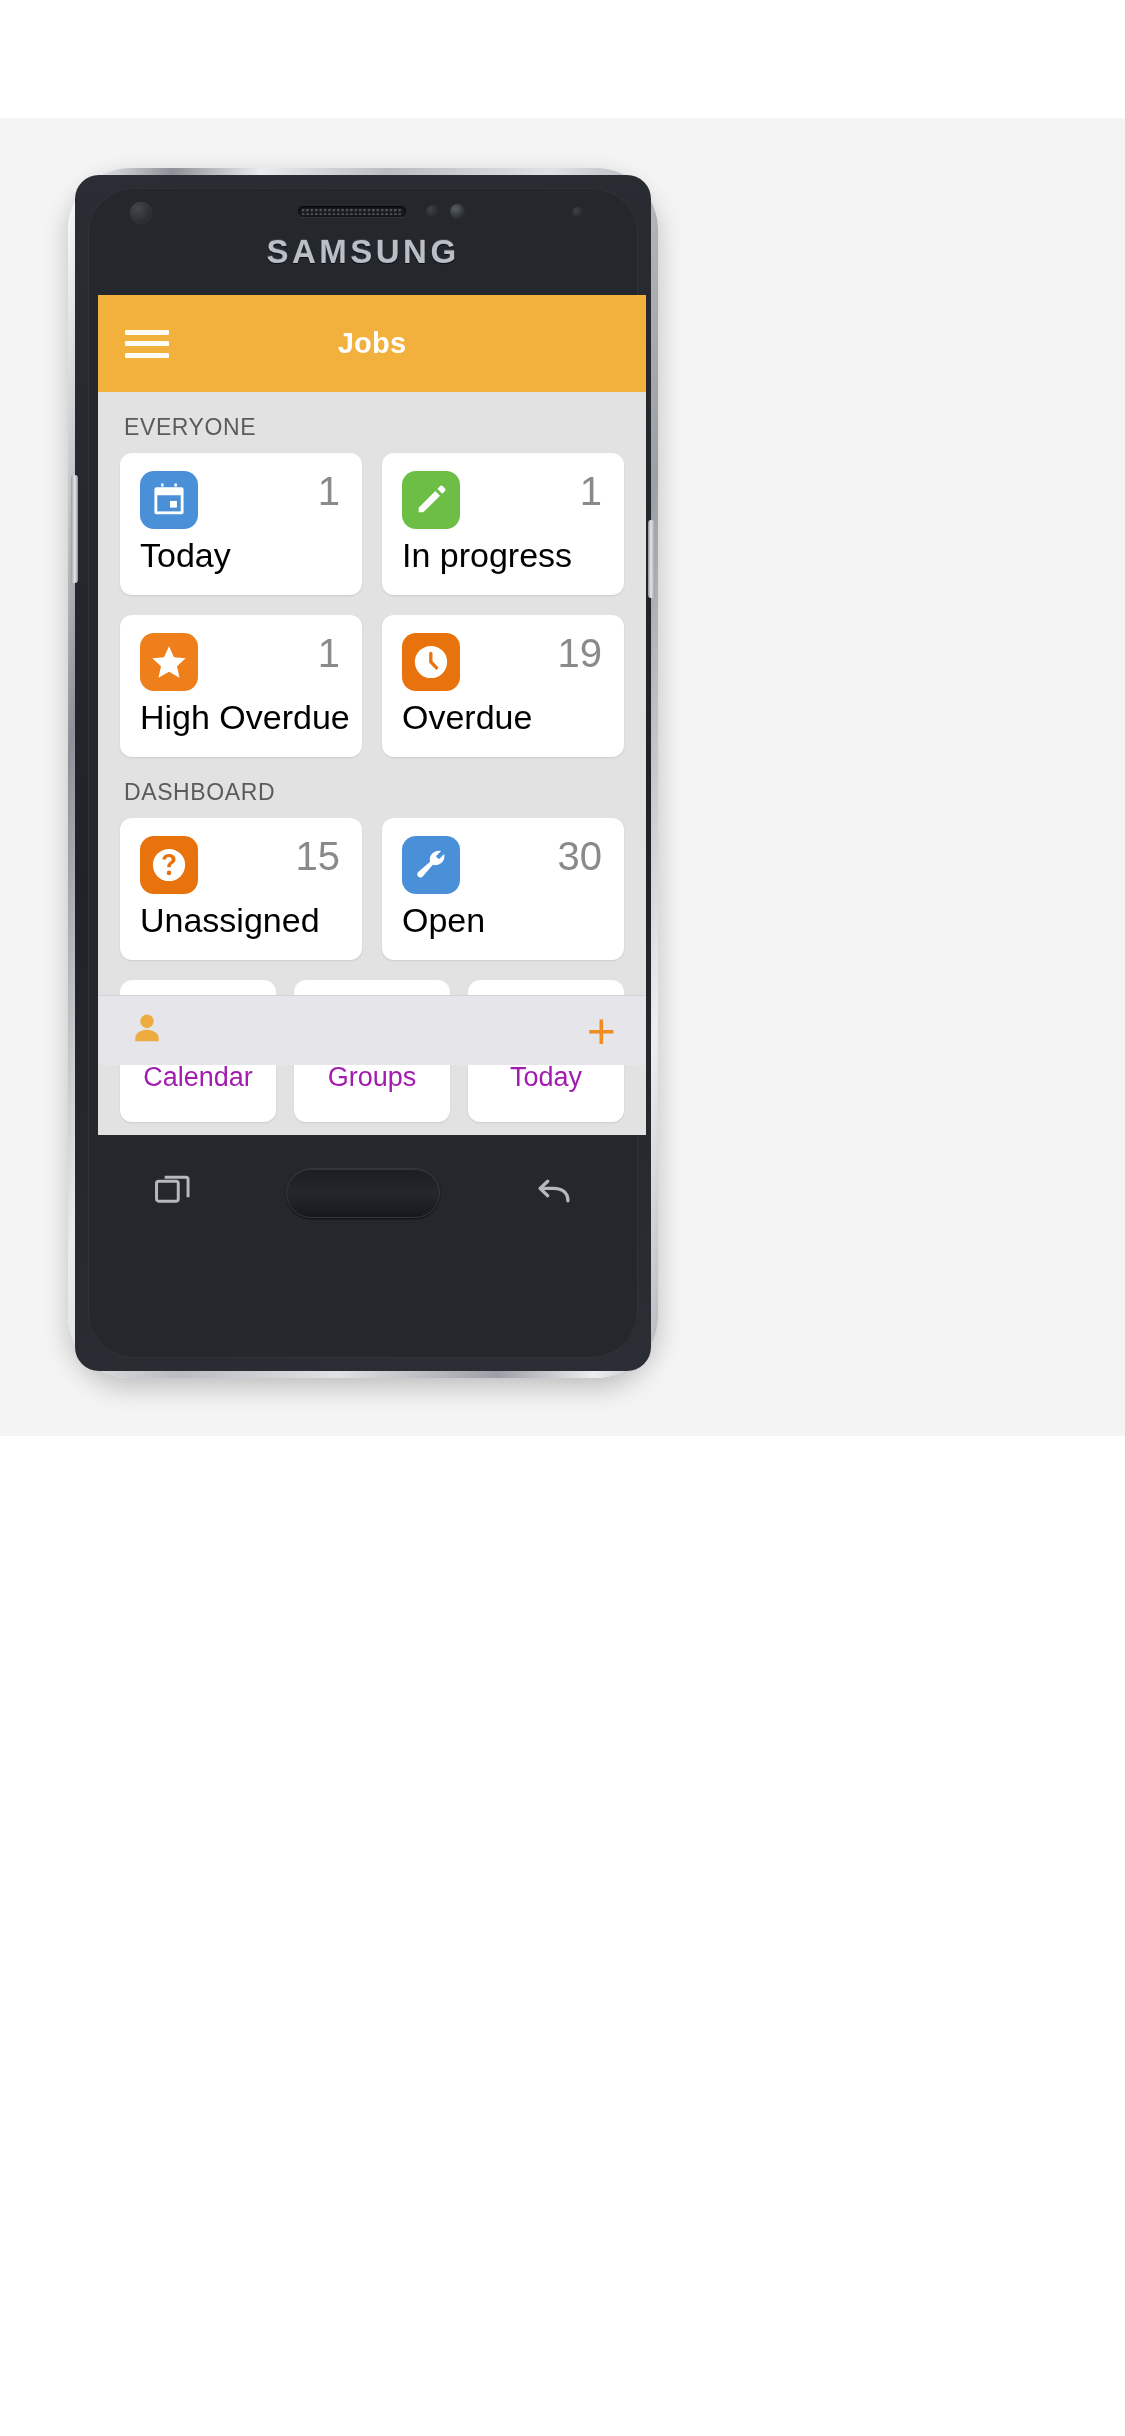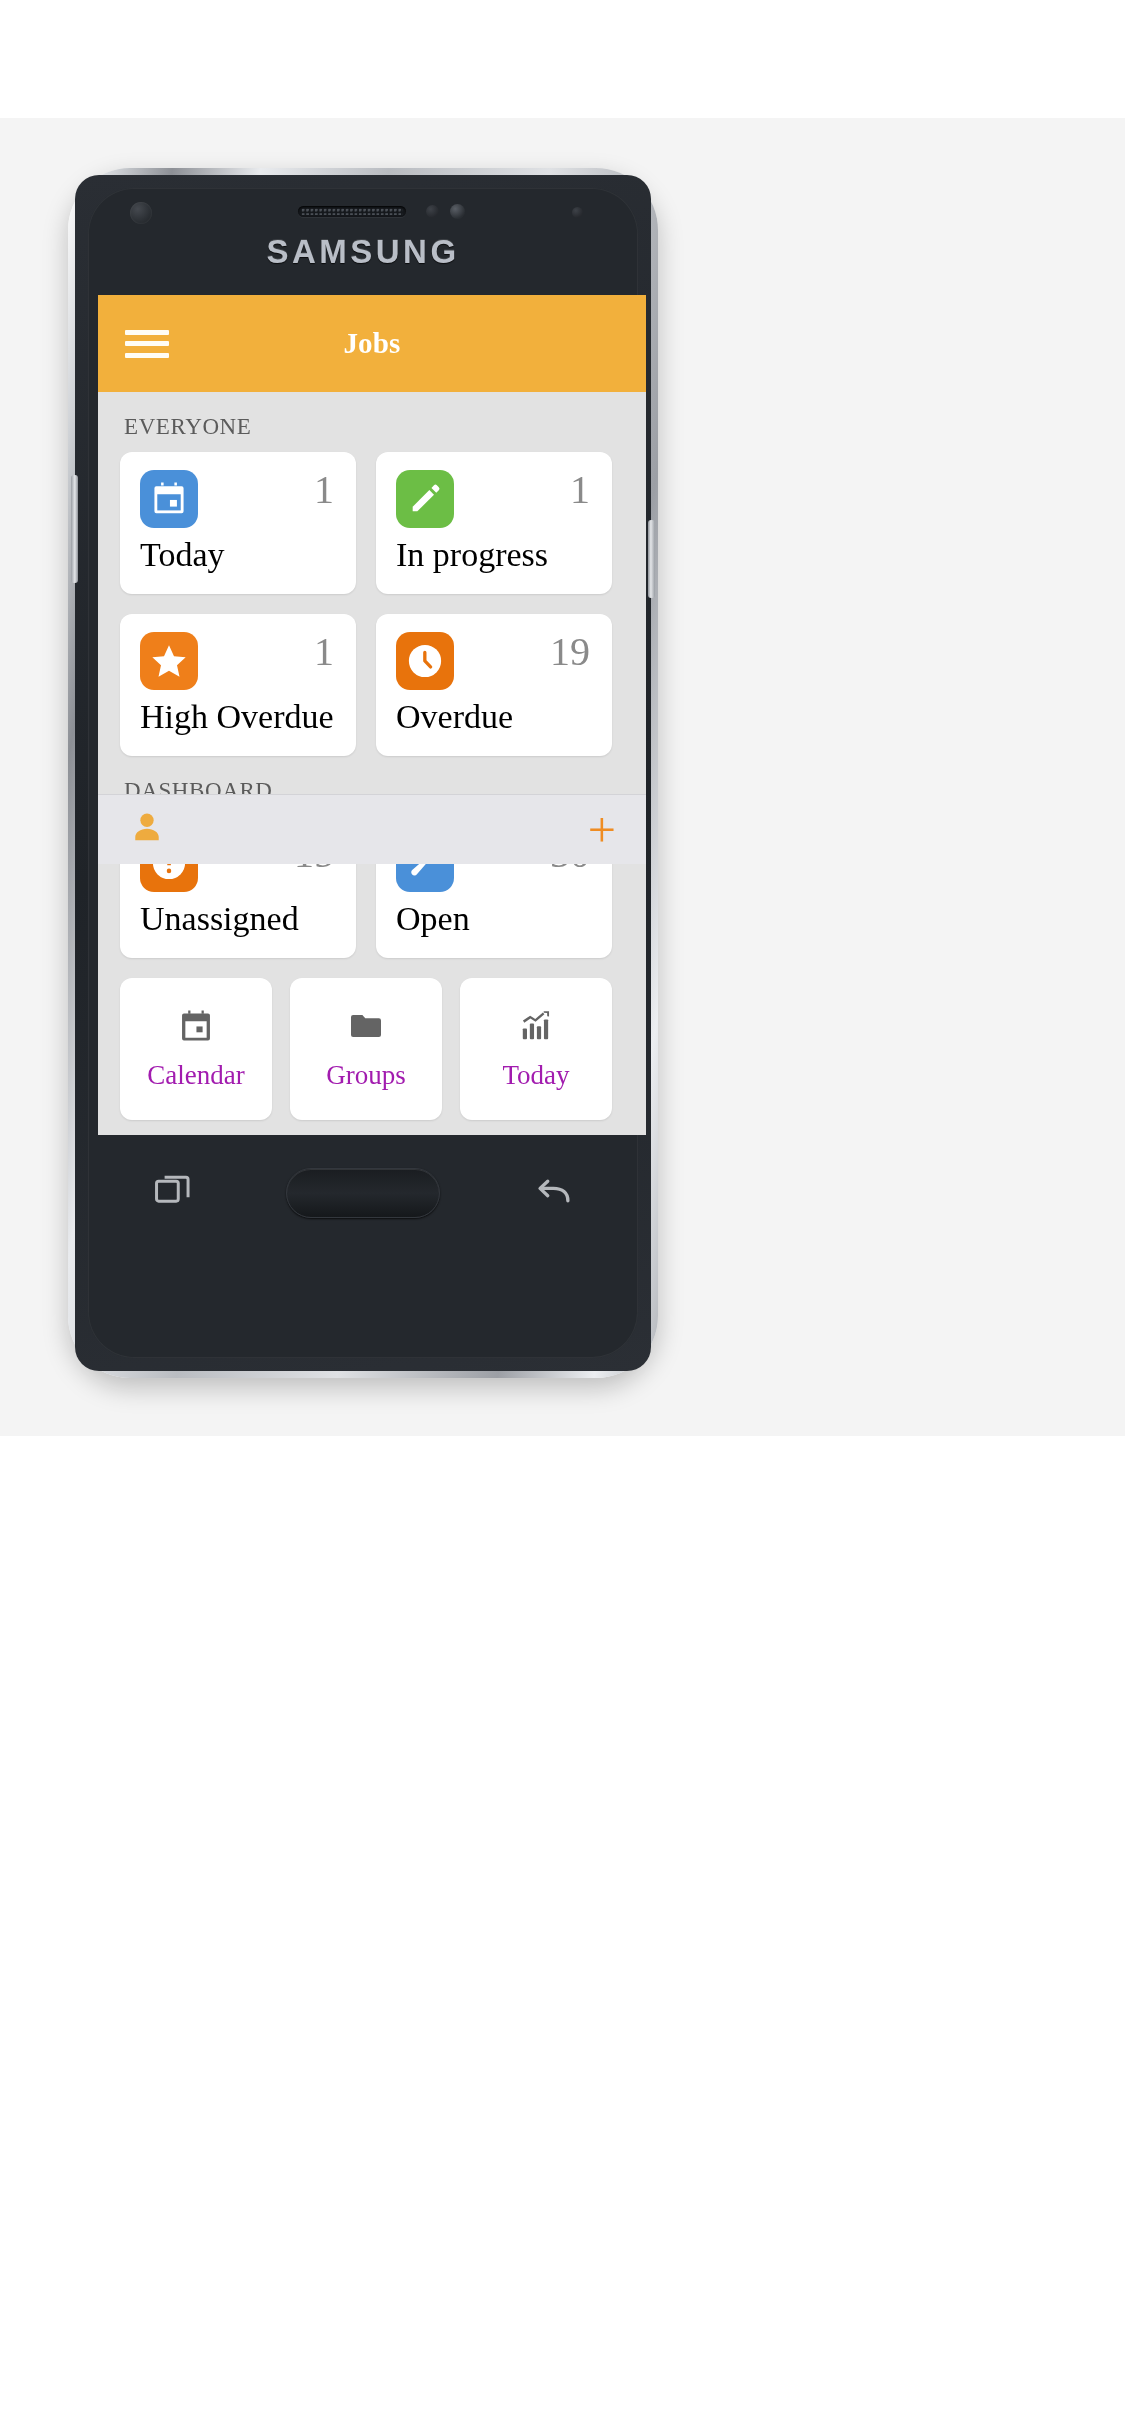--- a/index.html
+++ b/index.html
@@ -149,21 +149,20 @@
 
   
   .screen {
     position: absolute;
     left: 23px;
     top: 120px;
     width: 548px;
     height: 840px;
     background: #e2e2e2;
     overflow: hidden;
-    font-family: Liberation Serif, serif;
   }
 
   
   .appbar {
     position: relative;
     height: 97px;
     background: #f2b03c;
     display: flex;
     align-items: center;
   }
@@ -192,23 +191,23 @@
     text-align: center;
     color: #ffffff;
     font-size: 29px;
     font-weight: bold;
     letter-spacing: 0.2px;
   }
 
   
   .content {
     position: relative;
-    height: 472px;
+    height: 673px;
     background: #e2e2e2;
-    padding: 0 12px 0 0;
+    padding: 0 0 0 0;
     box-sizing: border-box;
   }
 
   .section-title {
     color: #5b5b5b;
     font-size: 23px;
     letter-spacing: 0.6px;
     padding: 22px 0 12px 26px;
   }
 

